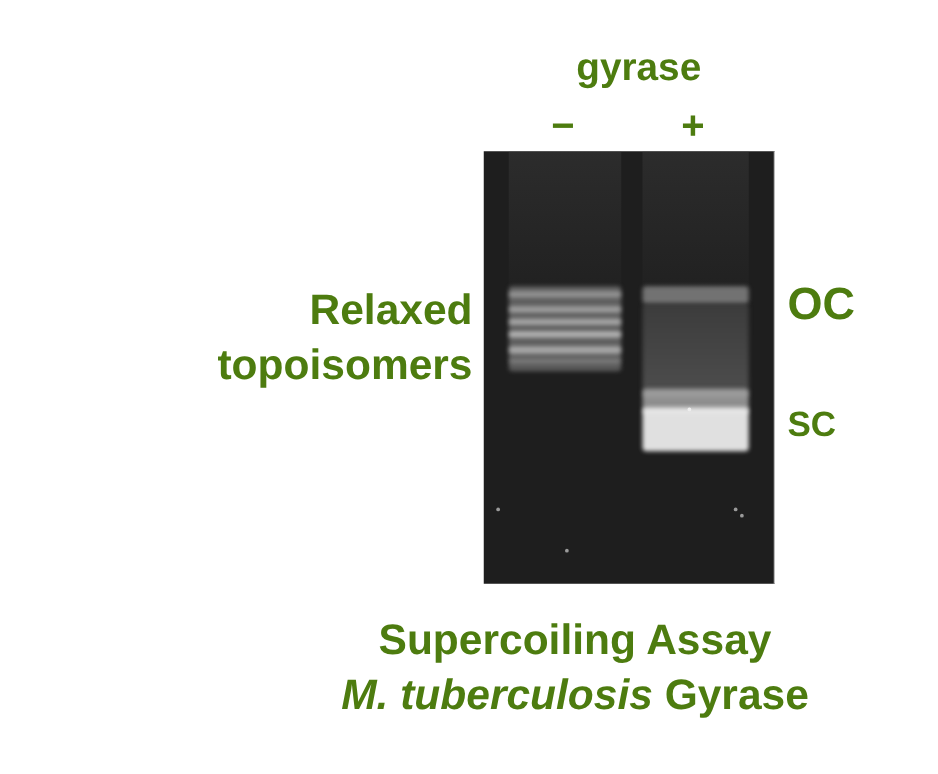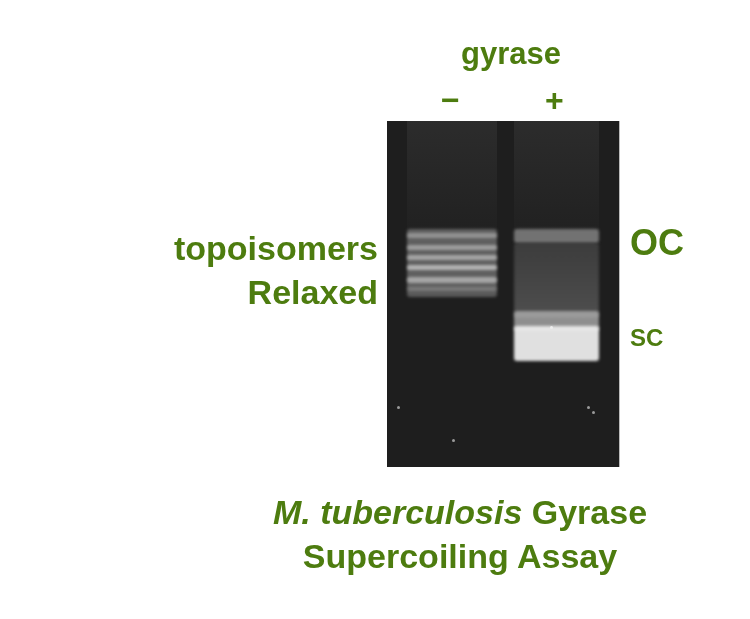--- a/index.html
+++ b/index.html
@@ -6,21 +6,21 @@
     body {
       width: 750px; height: 619px; background: #ffffff; position: relative; overflow: hidden;
       font-family: "Liberation Sans", sans-serif; color: #262b62;
     }
     .txt { position: absolute; font-weight: bold; color: #4d7c0f; white-space: nowrap; }
     #gyrase-label { left: 450px; top: 36px; font-size: 31px; width: 122px; text-align: center; }
     #minus-label { left: 441px; top: 82px; font-size: 32px; }
     #plus-label { left: 545px; top: 82px; font-size: 32px; }
     #relaxed-label { left: 120px; top: 226px; width: 258px; text-align: right; font-size: 34px; line-height: 44px; }
     #oc-label { left: 630px; top: 222px; font-size: 36px; }
-    #sc-label { left: 630px; top: 324px; font-size: 24px; }
+    #sc-label { left: 630px; top: 324px; font-size: 28px; }
     #caption { left: 215px; top: 490px; width: 490px; text-align: center; font-size: 34px; line-height: 44px; }
     #caption .ital { font-style: italic; }
 
     #gel {
       position: absolute; left: 387px; top: 121px; width: 232px; height: 346px;
       background: #1e1e1e; overflow: hidden;
       border-right: 1px solid #bbbbbb;
     }
     .lane { position: absolute; }
     #lane-minus { left: 20px; top: 0; width: 90px; height: 346px; }
@@ -31,22 +31,22 @@
     .dot { position: absolute; width: 3px; height: 3px; border-radius: 50%; background: #9a9a9a; }
   </style>
 </head>
 <body>
 
 <div class="txt" id="gyrase-label">gyrase</div>
 <div class="txt" id="minus-label">−</div>
 <div class="txt" id="plus-label">+</div>
 
 <div class="txt" id="relaxed-label">
+  <div>Relaxed</div>
   <div>topoisomers</div>
-  <div>Relaxed</div>
 </div>
 
 <div id="gel">
   <div class="lane" id="lane-minus">
     <div class="smear-top"></div>
     <div class="band" style="top:108px;height:62px;background:rgba(150,150,150,0.55);"></div>
     <div class="band" style="top:112px;height:5px;background:rgba(190,190,190,0.55);"></div>
     <div class="band" style="top:124px;height:5px;background:rgba(200,200,200,0.6);"></div>
     <div class="band" style="top:134px;height:5px;background:rgba(205,205,205,0.65);"></div>
     <div class="band" style="top:144px;height:5px;background:rgba(215,215,215,0.7);"></div>
@@ -64,15 +64,15 @@
   <div class="dot" style="left:65px;top:318px;"></div>
   <div class="dot" style="left:200px;top:285px;"></div>
   <div class="dot" style="left:205px;top:290px;"></div>
   <div class="dot" style="left:163px;top:205px;background:#eeeeee;"></div>
 </div>
 
 <div class="txt" id="oc-label">OC</div>
 <div class="txt" id="sc-label">SC</div>
 
 <div class="txt" id="caption">
+  <div>Supercoiling Assay</div>
   <div><span class="ital">M. tuberculosis</span><span> Gyrase</span></div>
-  <div>Supercoiling Assay</div>
 </div>
 
 </body></html>

